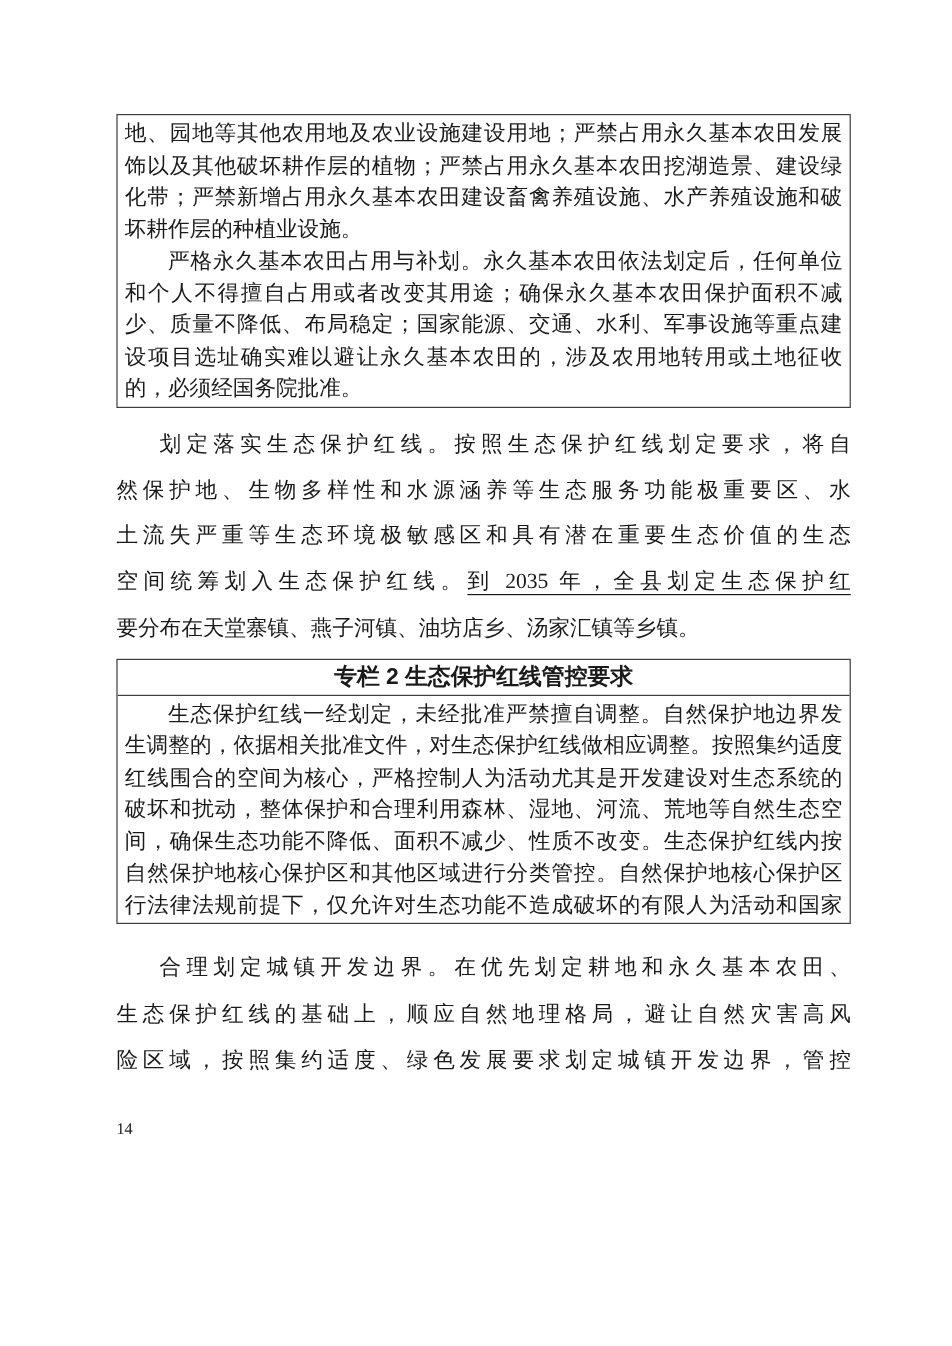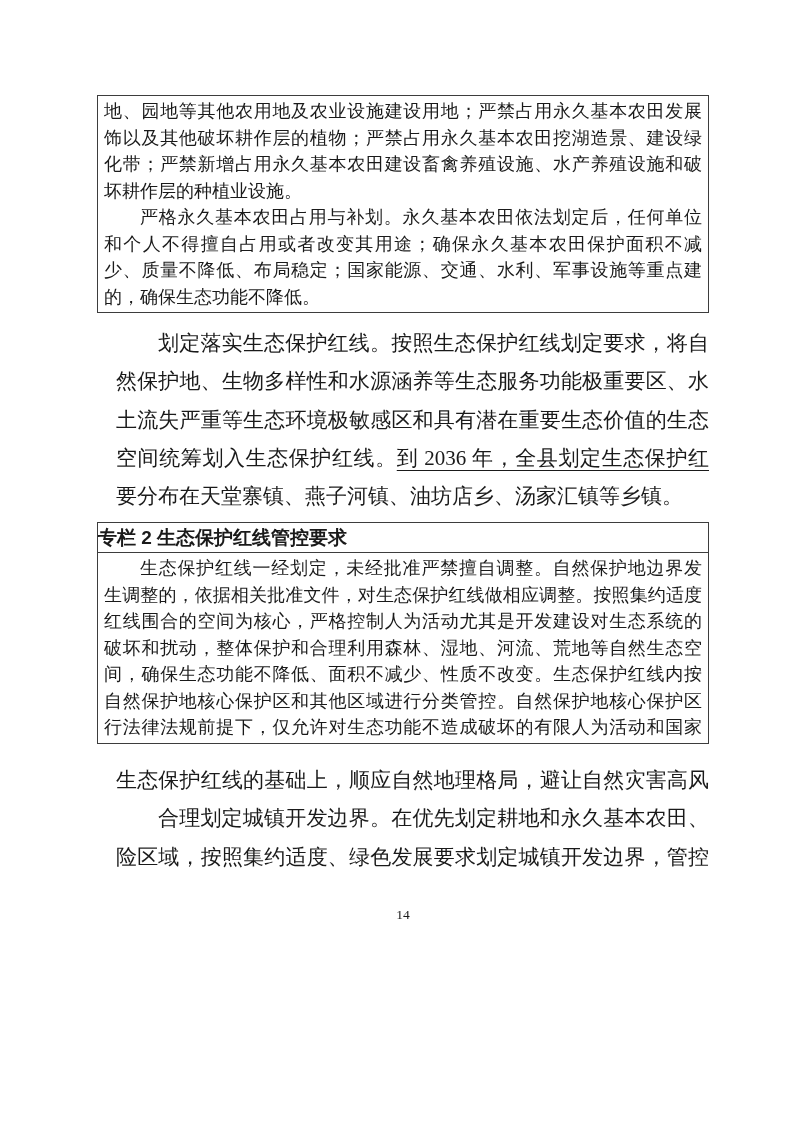--- a/index.html
+++ b/index.html
@@ -26,93 +26,94 @@
     font-size: 18px;
     line-height: 26.5px;
   }
   .box-pad { padding: 2px 6px; }
   .box2 { margin-top: 7px; }
   .box2-header {
     font-family: "Liberation Sans", "DejaVu Sans", sans-serif;
     font-weight: bold;
     font-size: 19px;
     line-height: 29px;
+    text-align: center;
     border-bottom: 1px solid var(--border);
   }
   
   .para {
-    font-size: 21px;
+    font-size: 18px;
     line-height: 38.3px;
-    margin-left: 19px;
   }
   .main-para { margin-top: 11px; }
   .bottom-para { margin-top: 17px; }
   
   .tline {
     text-align: justify;
     text-align-last: justify;
     white-space: normal;
   }
   .tline.last { text-align-last: left; }
   .tline.ind { text-indent: 2em; }
   .u {
     text-decoration: underline;
     text-decoration-thickness: 1px;
     text-underline-offset: 5px;
   }
   .page-number {
     margin-top: 31px;
     font-size: 13.5px;
-    text-align: center;
+    text-align: left;
   }
 </style>
 </head>
 <body>
 
 <div class="page">
   <div class="content">
 
     <div class="box box-pad">
       <div>
           <div class="tline"><span>地、园地等其他农用地及农业设施建设用地；严禁占用永久基本农田发展</span></div>
           <div class="tline"><span>饰以及其他破坏耕作层的植物；严禁占用永久基本农田挖湖造景、建设绿</span></div>
           <div class="tline"><span>化带；严禁新增占用永久基本农田建设畜禽养殖设施、水产养殖设施和破</span></div>
           <div class="tline last"><span>坏耕作层的种植业设施。</span></div>
         </div>
       <div>
           <div class="tline ind"><span>严格永久基本农田占用与补划。永久基本农田依法划定后，任何单位</span></div>
           <div class="tline"><span>和个人不得擅自占用或者改变其用途；确保永久基本农田保护面积不减</span></div>
           <div class="tline"><span>少、质量不降低、布局稳定；国家能源、交通、水利、军事设施等重点建</span></div>
-          <div class="tline last"><span>的，确保生态功能不降低。</span></div>
+          <div class="tline"><span>设项目选址确实难以避让永久基本农田的，涉及农用地转用或土地征收</span></div>
+          <div class="tline last"><span>的，必须经国务院批准。</span></div>
         </div>
     </div>
 
     <div class="para main-para">
         <div class="tline ind"><span>划定落实生态保护红线。按照生态保护红线划定要求，将自</span></div>
         <div class="tline"><span>然保护地、生物多样性和水源涵养等生态服务功能极重要区、水</span></div>
         <div class="tline"><span>土流失严重等生态环境极敏感区和具有潜在重要生态价值的生态</span></div>
-        <div class="tline"><span>空间统筹划入生态保护红线。</span><span class="u">到 2036 年，全县划定生态保护红</span></div>
+        <div class="tline"><span>空间统筹划入生态保护红线。</span><span class="u">到 2035 年，全县划定生态保护红</span></div>
         <div class="tline last"><span>要分布在天堂寨镇、燕子河镇、油坊店乡、汤家汇镇等乡镇。</span></div>
       </div>
 
     <div class="box box2">
       <div class="box2-header">专栏 2 生态保护红线管控要求</div>
       <div class="box-pad">
           <div class="tline ind"><span>生态保护红线一经划定，未经批准严禁擅自调整。自然保护地边界发</span></div>
           <div class="tline"><span>生调整的，依据相关批准文件，对生态保护红线做相应调整。按照集约适度</span></div>
           <div class="tline"><span>红线围合的空间为核心，严格控制人为活动尤其是开发建设对生态系统的</span></div>
           <div class="tline"><span>破坏和扰动，整体保护和合理利用森林、湿地、河流、荒地等自然生态空</span></div>
           <div class="tline"><span>间，确保生态功能不降低、面积不减少、性质不改变。生态保护红线内按</span></div>
           <div class="tline"><span>自然保护地核心保护区和其他区域进行分类管控。自然保护地核心保护区</span></div>
           <div class="tline"><span>行法律法规前提下，仅允许对生态功能不造成破坏的有限人为活动和国家</span></div>
         </div>
     </div>
 
     <div class="para bottom-para">
+        <div class="tline ind"><span>合理划定城镇开发边界。在优先划定耕地和永久基本农田、</span></div>
         <div class="tline"><span>生态保护红线的基础上，顺应自然地理格局，避让自然灾害高风</span></div>
-        <div class="tline ind"><span>合理划定城镇开发边界。在优先划定耕地和永久基本农田、</span></div>
         <div class="tline"><span>险区域，按照集约适度、绿色发展要求划定城镇开发边界，管控</span></div>
       </div>
 
     <div class="page-number">14</div>
 
   </div>
 </div>
 
 </body></html>

